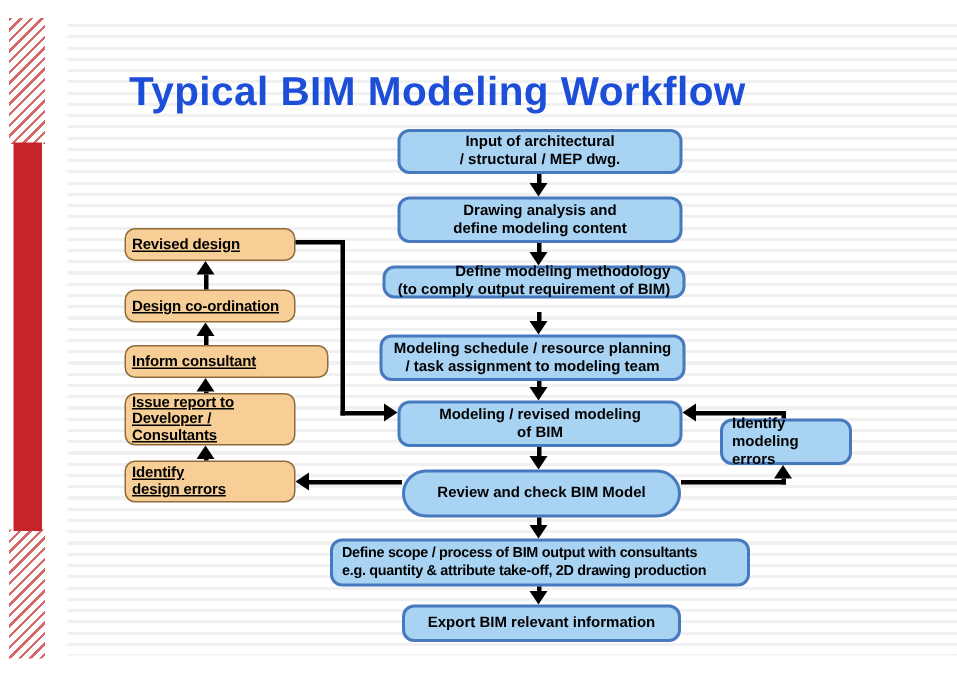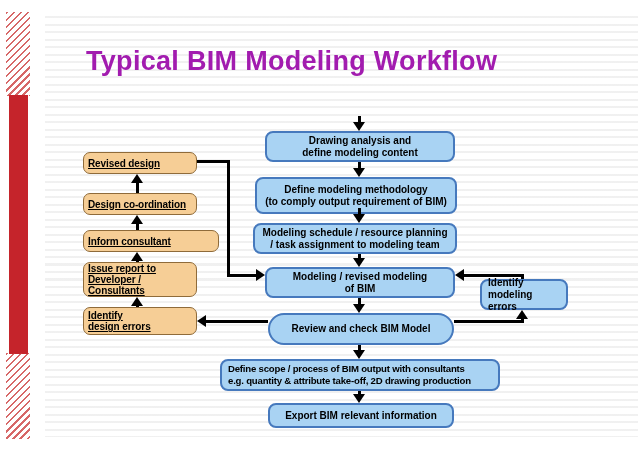--- a/index.html
+++ b/index.html
@@ -50,25 +50,27 @@
 </head>
 <body>
 
 <div class="slide">
 
   <div class="stripes"></div>
   <div class="hatch top"></div>
   <div class="redbar" style="background:#c5242b;"></div>
   <div class="hatch bottom"></div>
 
-  <div class="title" style="color:#a21caf;">Typical BIM Modeling Workflow</div>
+  <div class="title" style="color:#1d4ed8;">Typical BIM Modeling Workflow</div>
 
+  <div class="box blue" style="left:265px;top:86px;width:190px;height:30px;">Input of architectural
+/ structural / MEP dwg.</div>
   <div class="box blue" style="left:265px;top:131px;width:190px;height:31px;">Drawing analysis and
 define modeling content</div>
-  <div class="box blue" style="left:255px;top:177px;width:202px;height:37px;">Define modeling methodology
+  <div class="box blue" style="left:255px;top:177px;width:202px;height:22px;text-align:right;">Define modeling methodology
 (to comply output requirement of BIM)</div>
   <div class="box blue" style="left:253px;top:223px;width:204px;height:31px;">Modeling schedule / resource planning
 / task assignment to modeling team</div>
   <div class="box blue" style="left:265px;top:267px;width:190px;height:31px;">Modeling / revised modeling
 of BIM</div>
   <div class="box blue" style="left:268px;top:313px;width:186px;height:32px;border-radius:16px;">Review and check BIM Model</div>
   <div class="box blue leftalign b7" style="left:220px;top:359px;width:280px;height:32px;">Define scope / process of BIM output with consultants
 e.g. quantity &amp; attribute take-off, 2D drawing production</div>
   <div class="box blue" style="left:268px;top:403px;width:186px;height:25px;">Export BIM relevant information</div>
 

